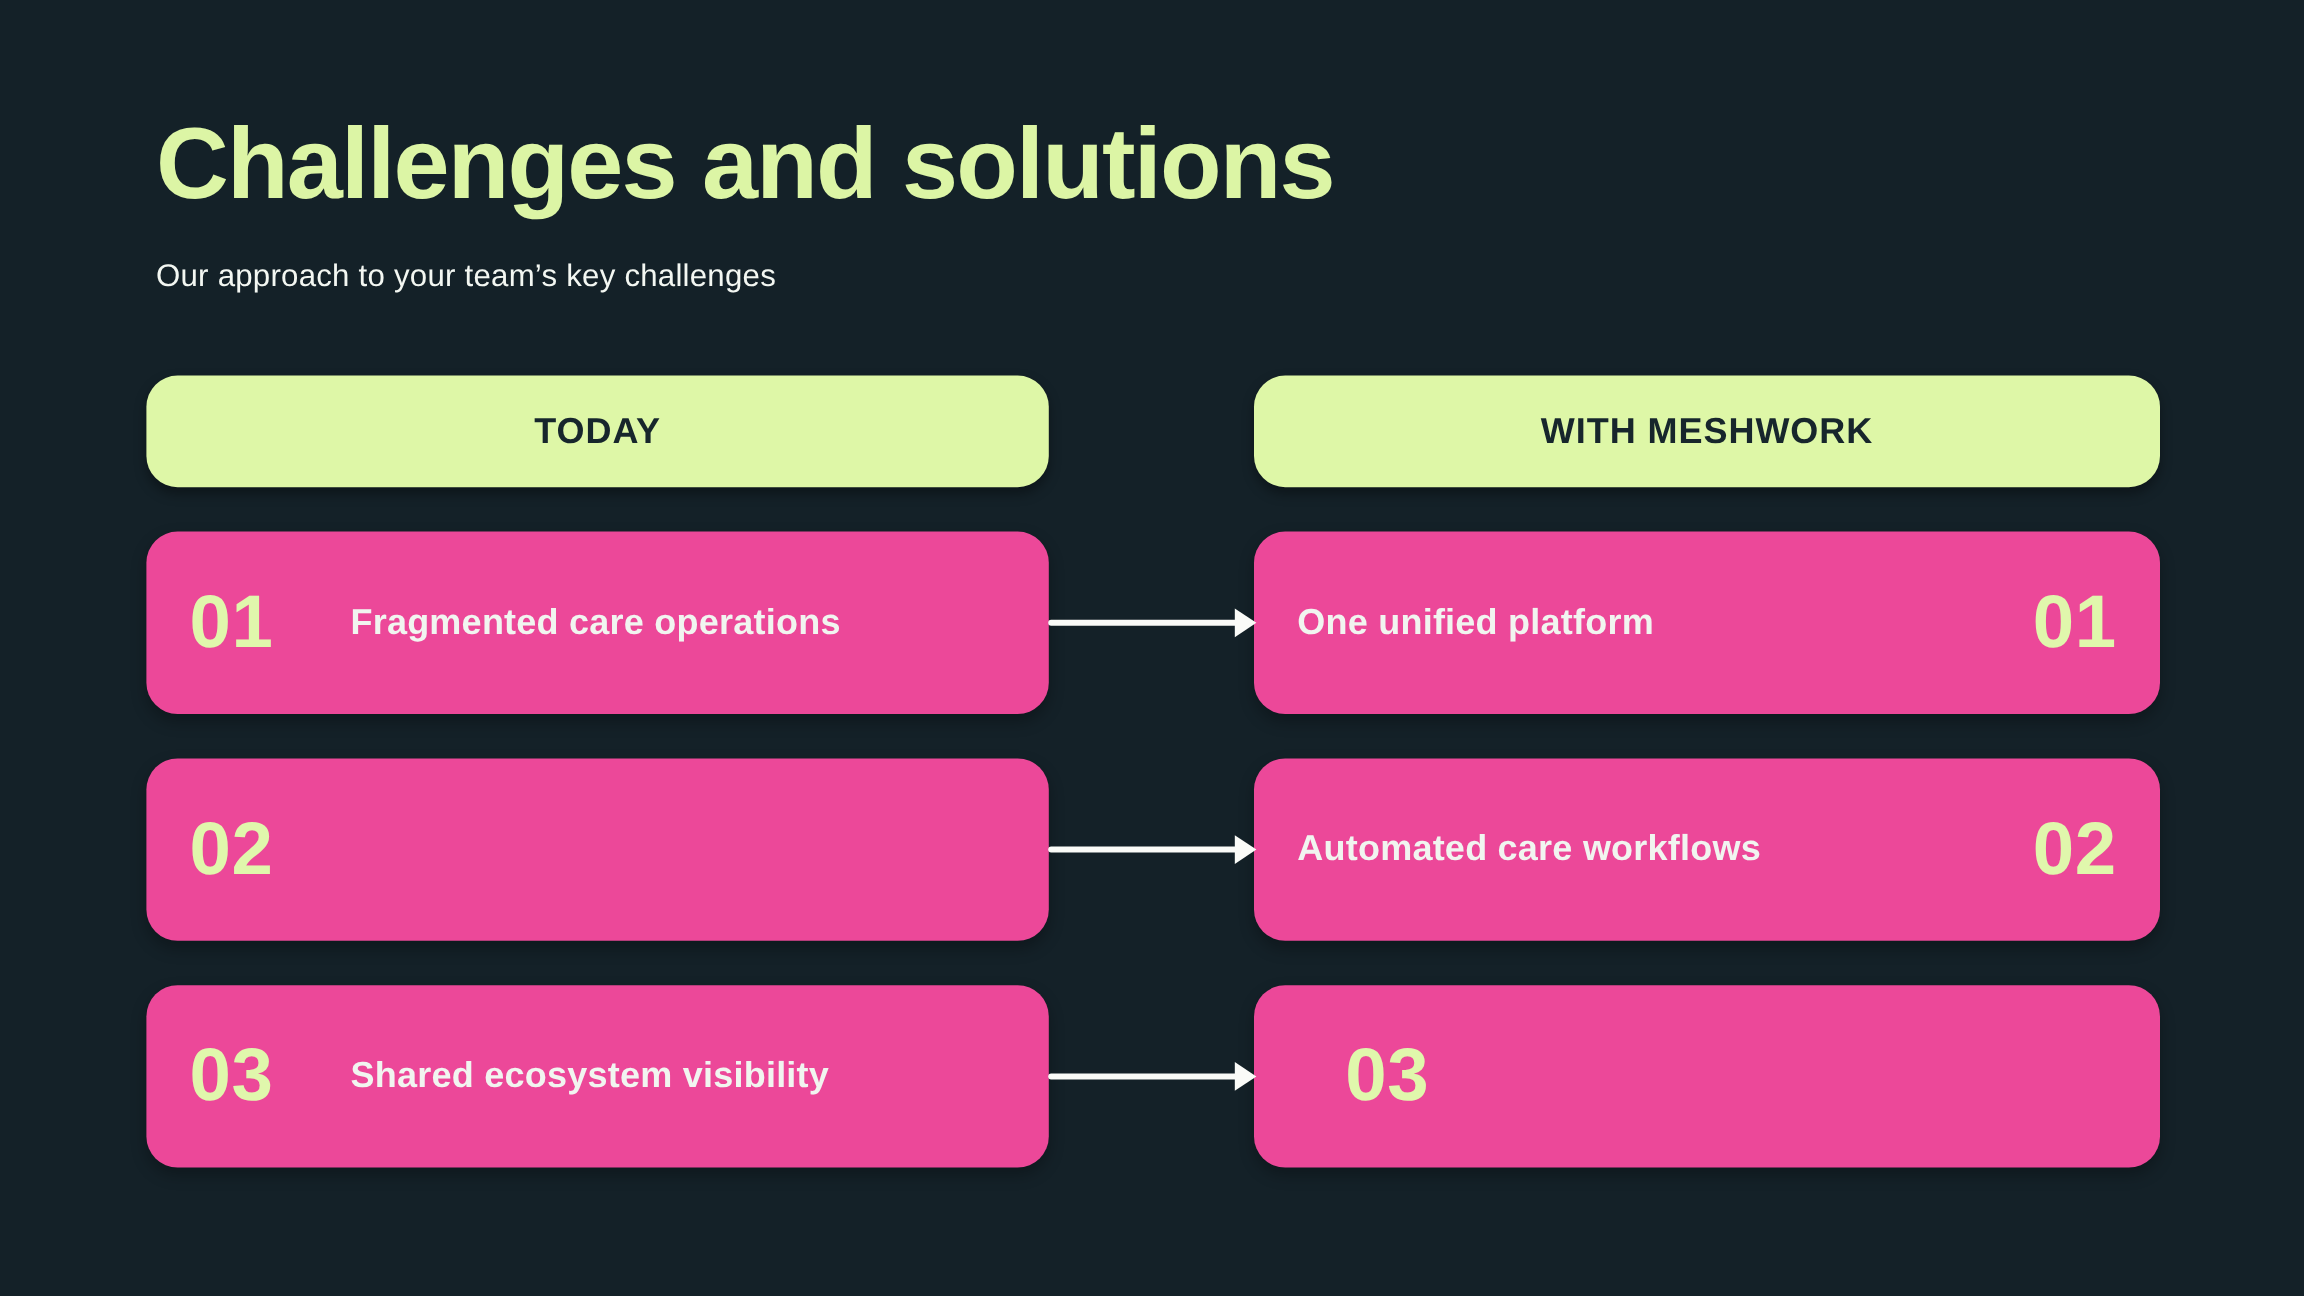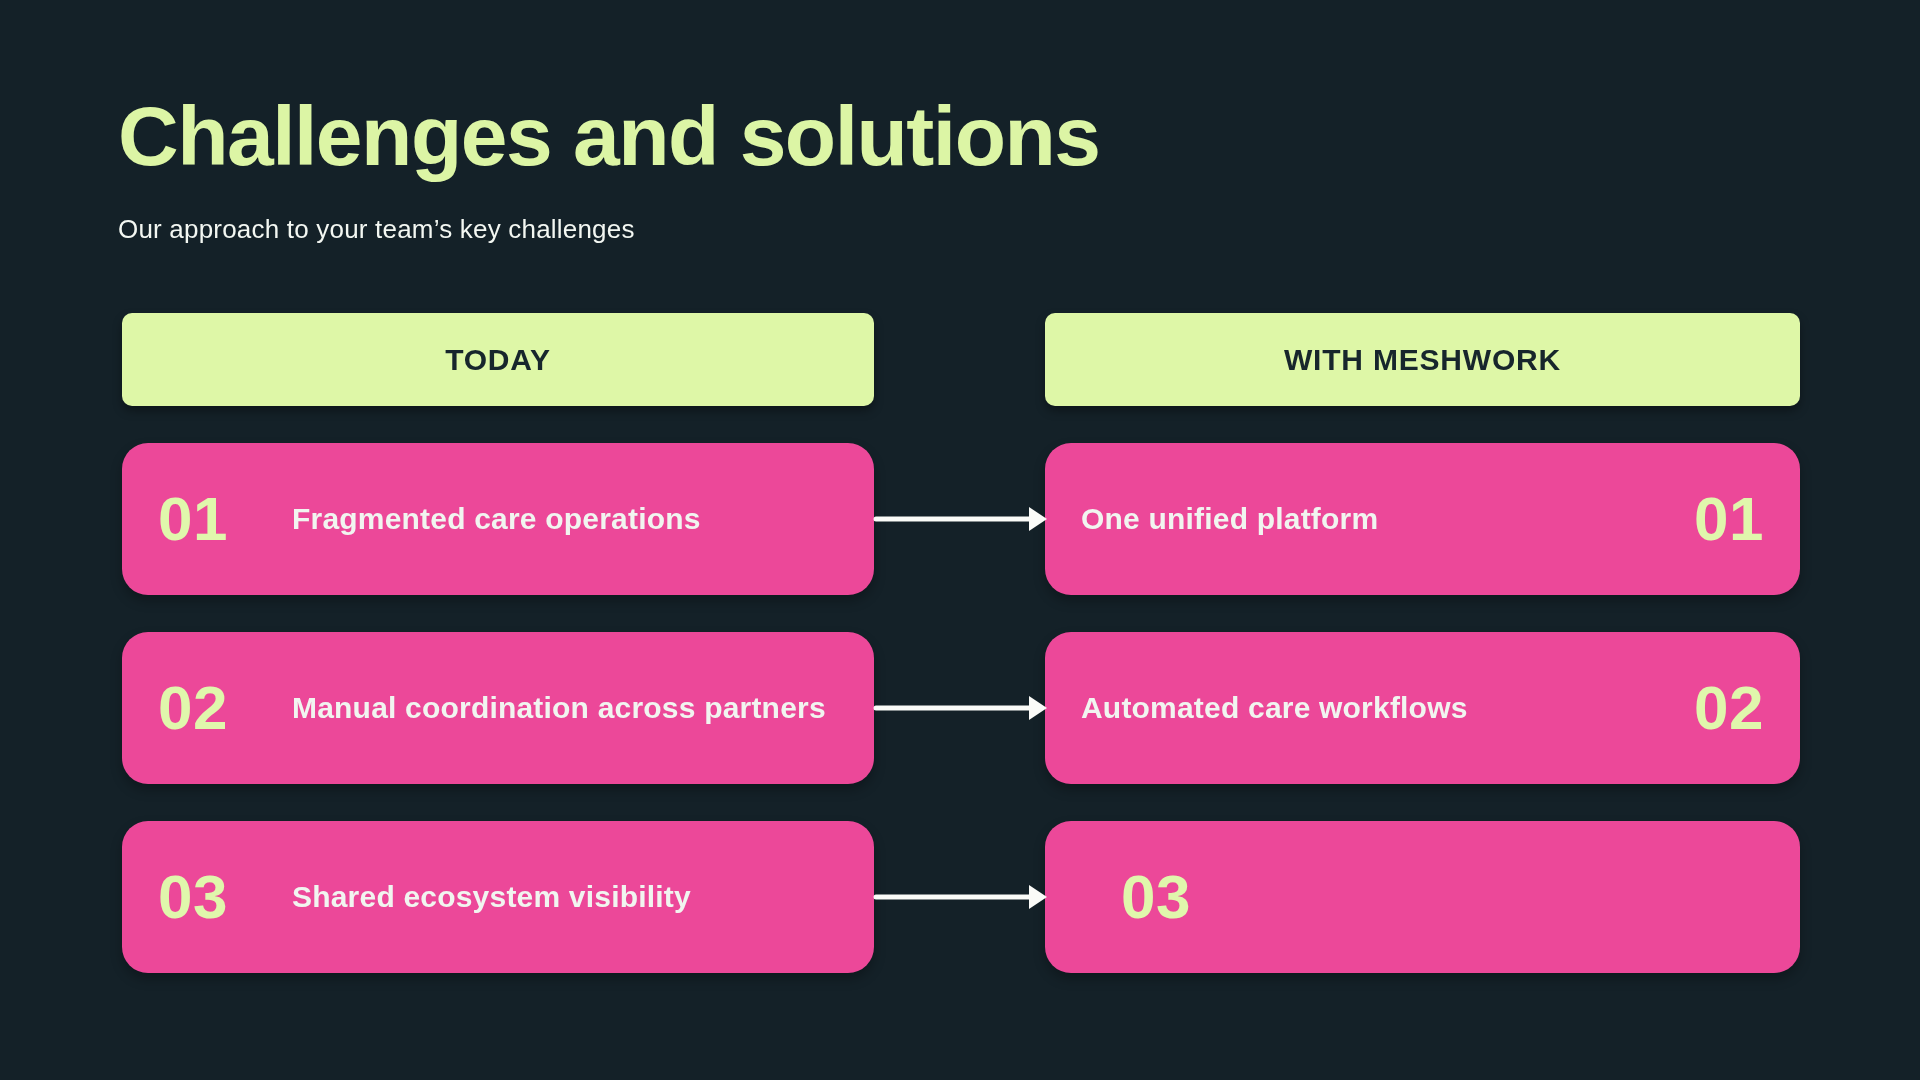--- a/index.html
+++ b/index.html
@@ -8,21 +8,21 @@
     font-family: "Liberation Sans", sans-serif;
     background: #142128;
     overflow: hidden;
   }
   .slide {
     position: relative;
     width: 1920px;
     height: 1080px;
     background: #142128;
   }
-  .header { position: absolute; left: 118px; top: 88px; }
+  .header { position: absolute; left: 130px; top: 88px; }
   .title {
     color: #dcf5a5;
     font-size: 84px;
     font-weight: 700;
     letter-spacing: -1.5px;
     line-height: 96px;
   }
   .subtitle {
     margin-top: 24px;
     color: #f3f7f2;
@@ -37,21 +37,21 @@
     top: 313px;
     width: 1678px;
     display: grid;
     grid-template-columns: 752px 755px;
     grid-template-rows: 93px 152px 152px 152px;
     column-gap: 171px;
     row-gap: 37px;
   }
   .pill {
     background: #def7a7;
-    border-radius: 10px;
+    border-radius: 26px;
     display: flex;
     align-items: center;
     justify-content: center;
     box-shadow: 0 5px 10px rgba(0,0,0,0.35);
   }
   .pill span {
     color: #17262c;
     font-size: 30px;
     font-weight: 700;
     letter-spacing: 0.8px;
@@ -114,21 +114,20 @@
       <span class="num">01</span>
       <span class="label">Fragmented care operations</span>
     </div>
     <div class="card right">
       <span class="label">One unified platform</span>
       <span class="num">01</span>
     </div>
 
     <div class="card left">
       <span class="num">02</span>
-      <span class="label">Manual coordination across partners</span>
     </div>
     <div class="card right">
       <span class="label">Automated care workflows</span>
       <span class="num">02</span>
     </div>
 
     <div class="card left">
       <span class="num">03</span>
       <span class="label">Shared ecosystem visibility</span>
     </div>

